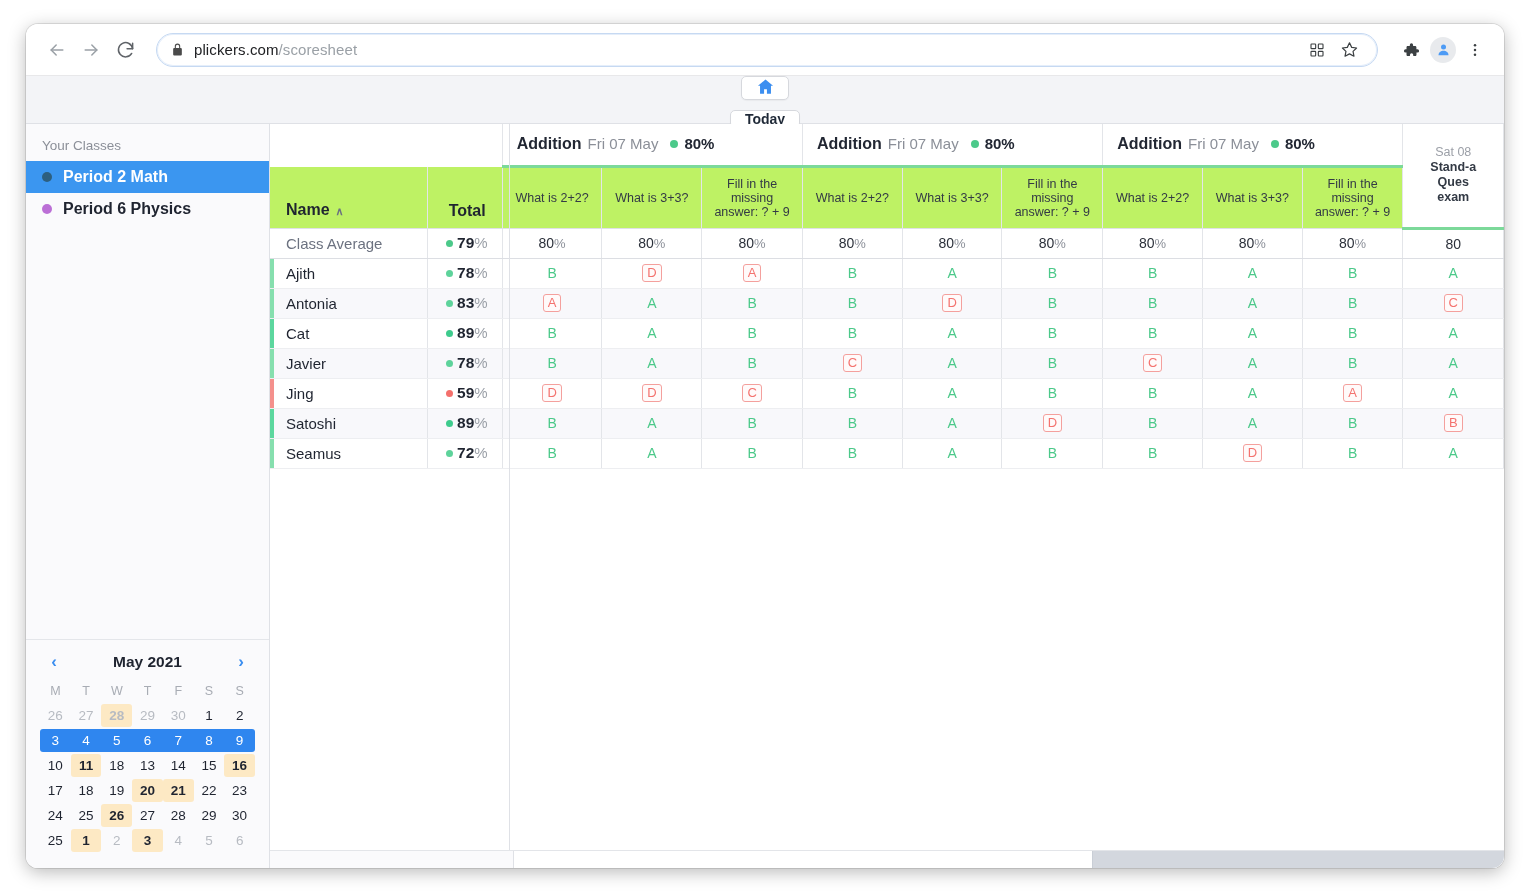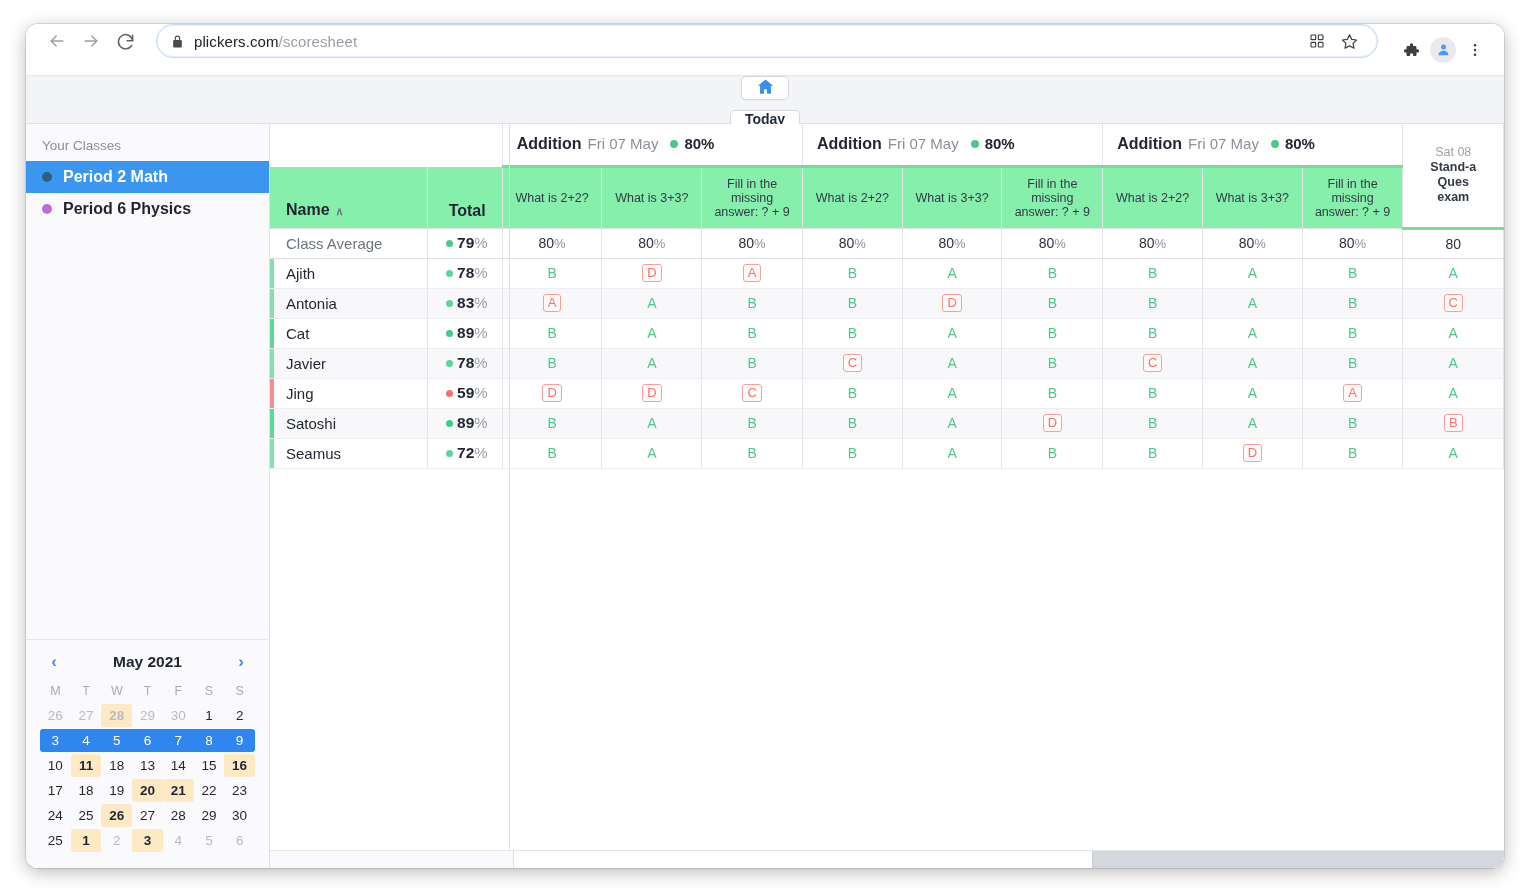--- a/index.html
+++ b/index.html
@@ -25,20 +25,21 @@
     box-shadow: 0 4px 18px rgba(0,0,0,0.28), 0 0 0 1px rgba(0,0,0,0.10);
     overflow: hidden;
   }
 
   
   .chrome-bar {
     position: relative;
     height: 52px;
     background: #ffffff;
     display: flex;
+    align-items: center;
     padding: 0 14px;
     border-bottom: 1px solid #e8e8ea;
   }
   .nav-btn {
     width: 34px; height: 34px;
     display: flex; align-items: center; justify-content: center;
     color: #9aa0a6;
     border-radius: 50%;
     flex: 0 0 auto;
   }
@@ -300,21 +301,21 @@
     position: relative; top: -1px;
   }
   .standalone-head { text-align: center !important; padding: 4px 6px !important; }
   .sa-date { font-size: 12.5px; color: #9b9fa7; display:block; line-height: 15px; }
   .sa-text { font-size: 12.5px; color: #333a45; font-weight: 600; display:block; line-height: 15px;}
 
   thead .qrow th {
     height: 62px;
     border-right: 1px solid #e3e5e9;
     border-bottom: 1px solid #dfe1e6;
-    background: #86efac;
+    background: #bef264;
     vertical-align: middle;
     font-size: 12.5px;
     font-weight: 400;
     color: #333a45;
     padding: 4px 6px;
     text-align: center;
     line-height: 14px;
   }
   thead .qrow th.namecell {
     text-align: left;

